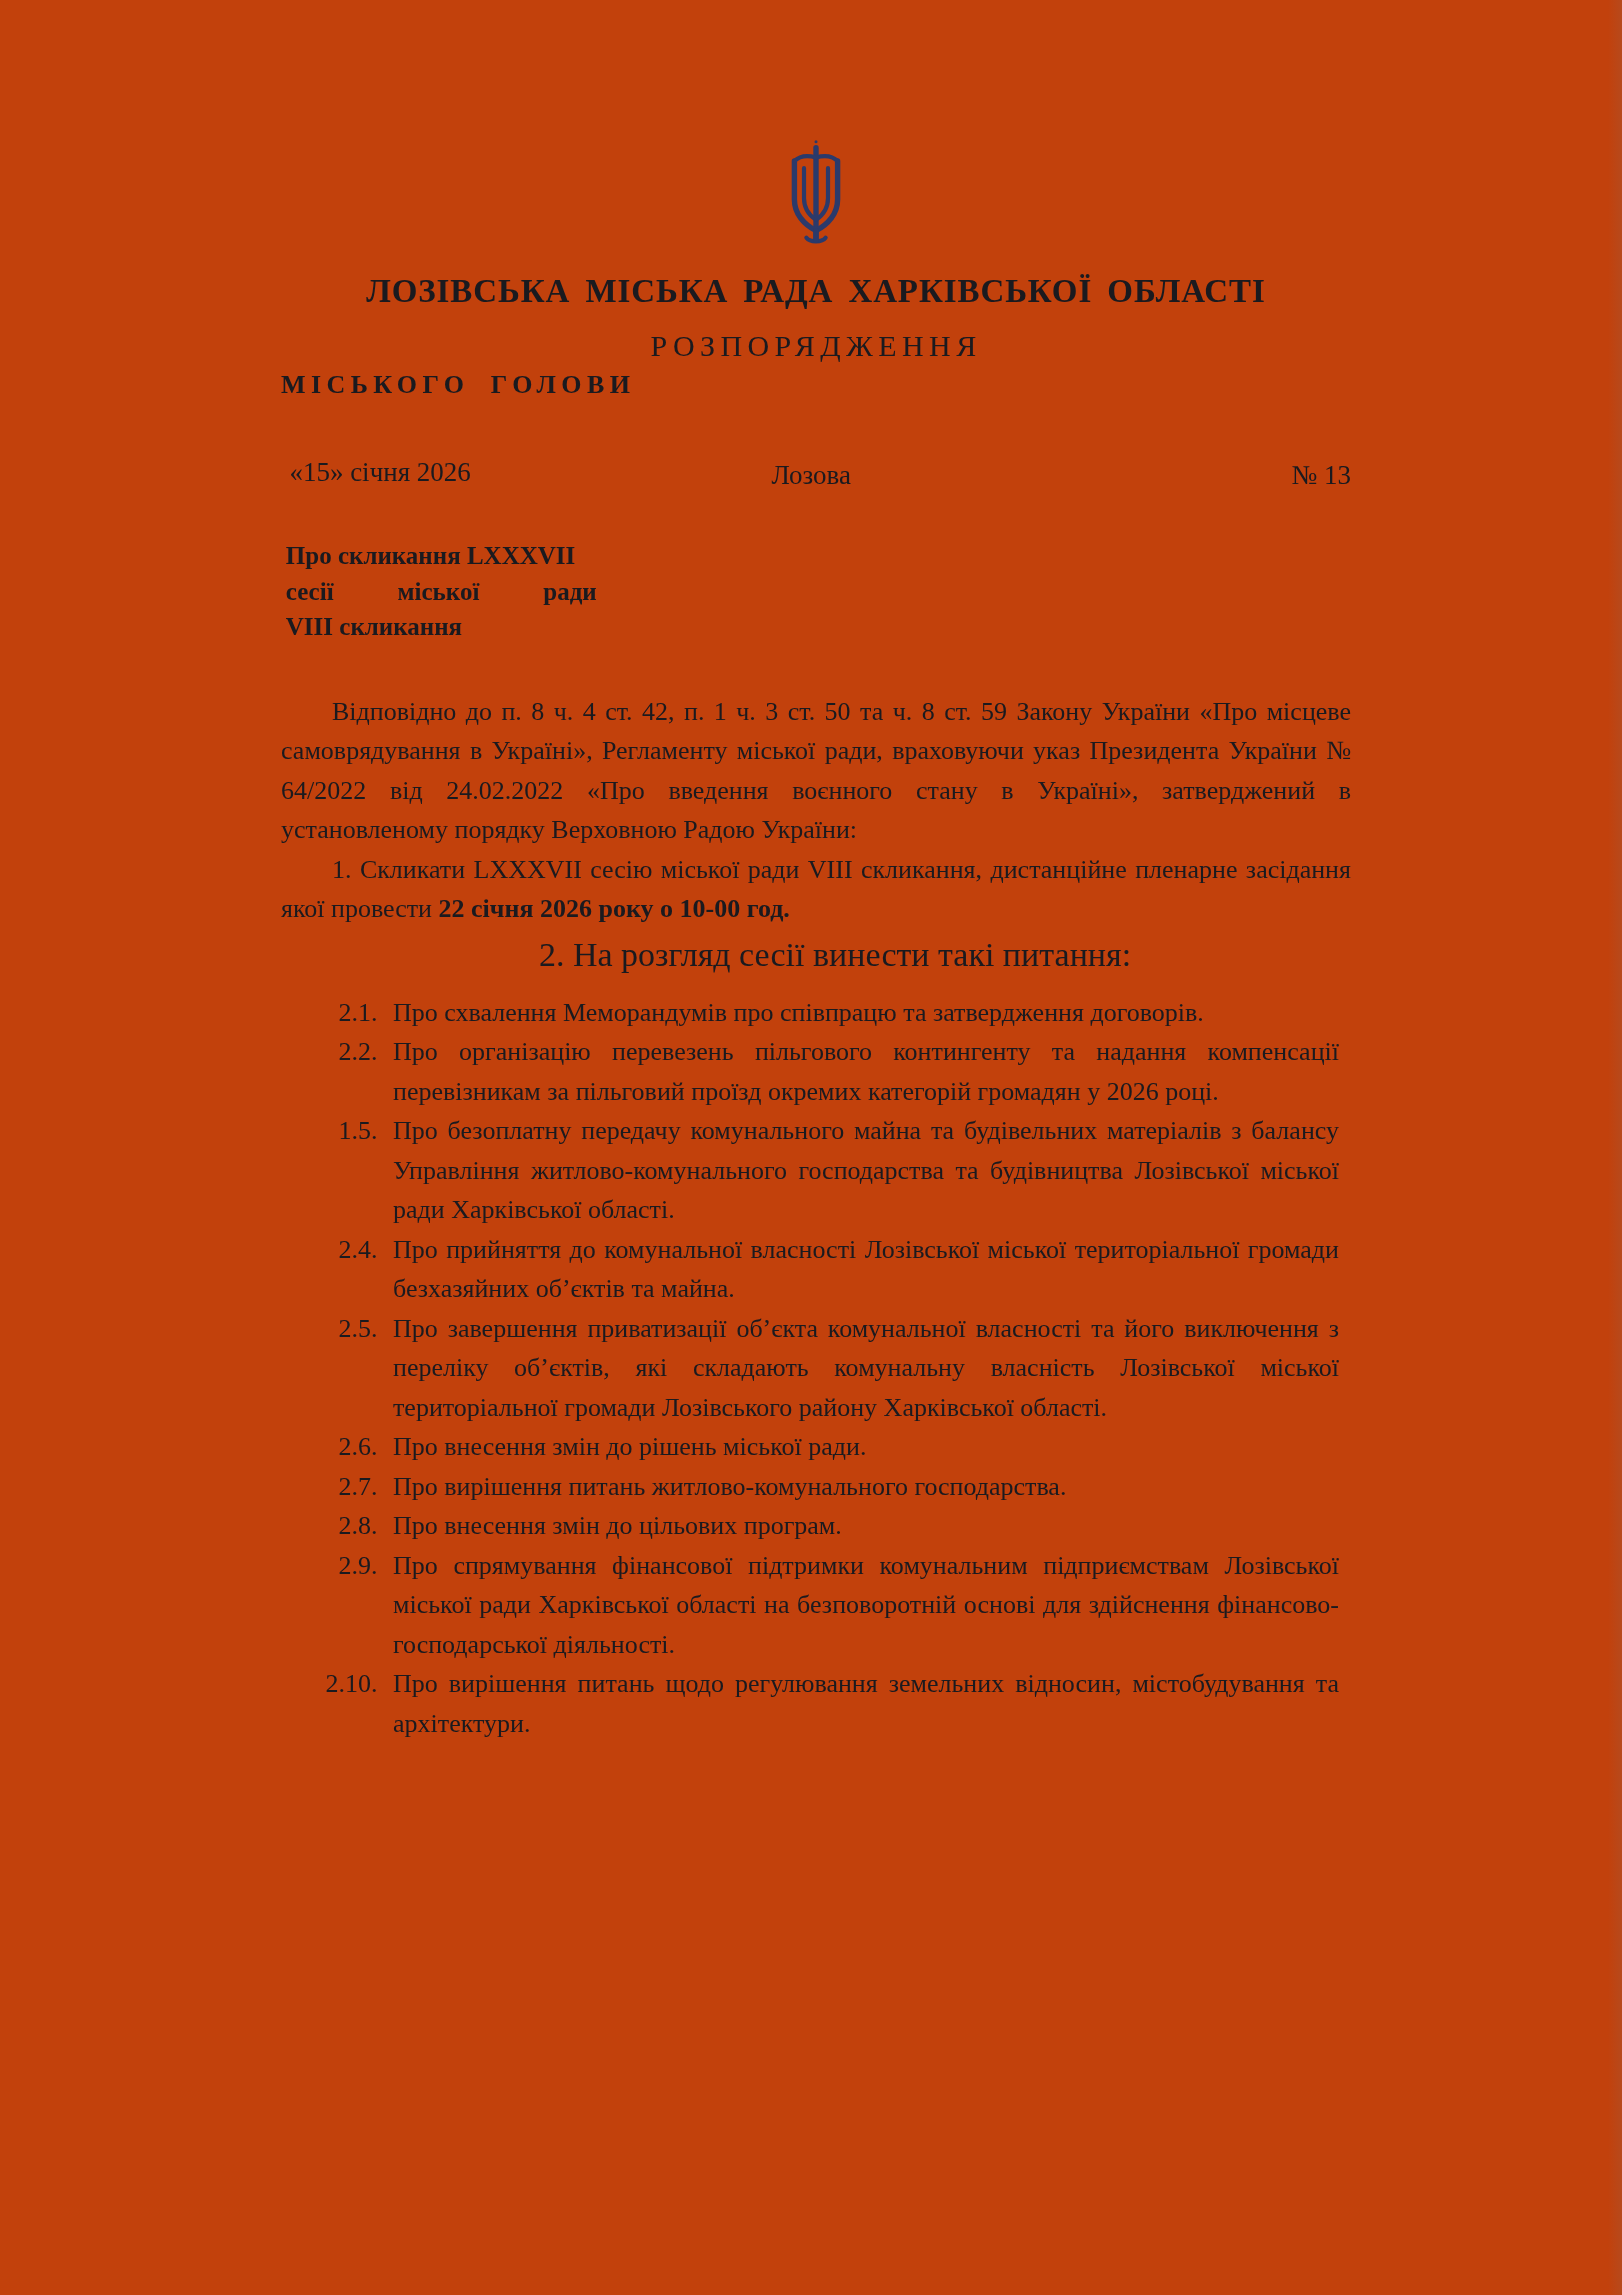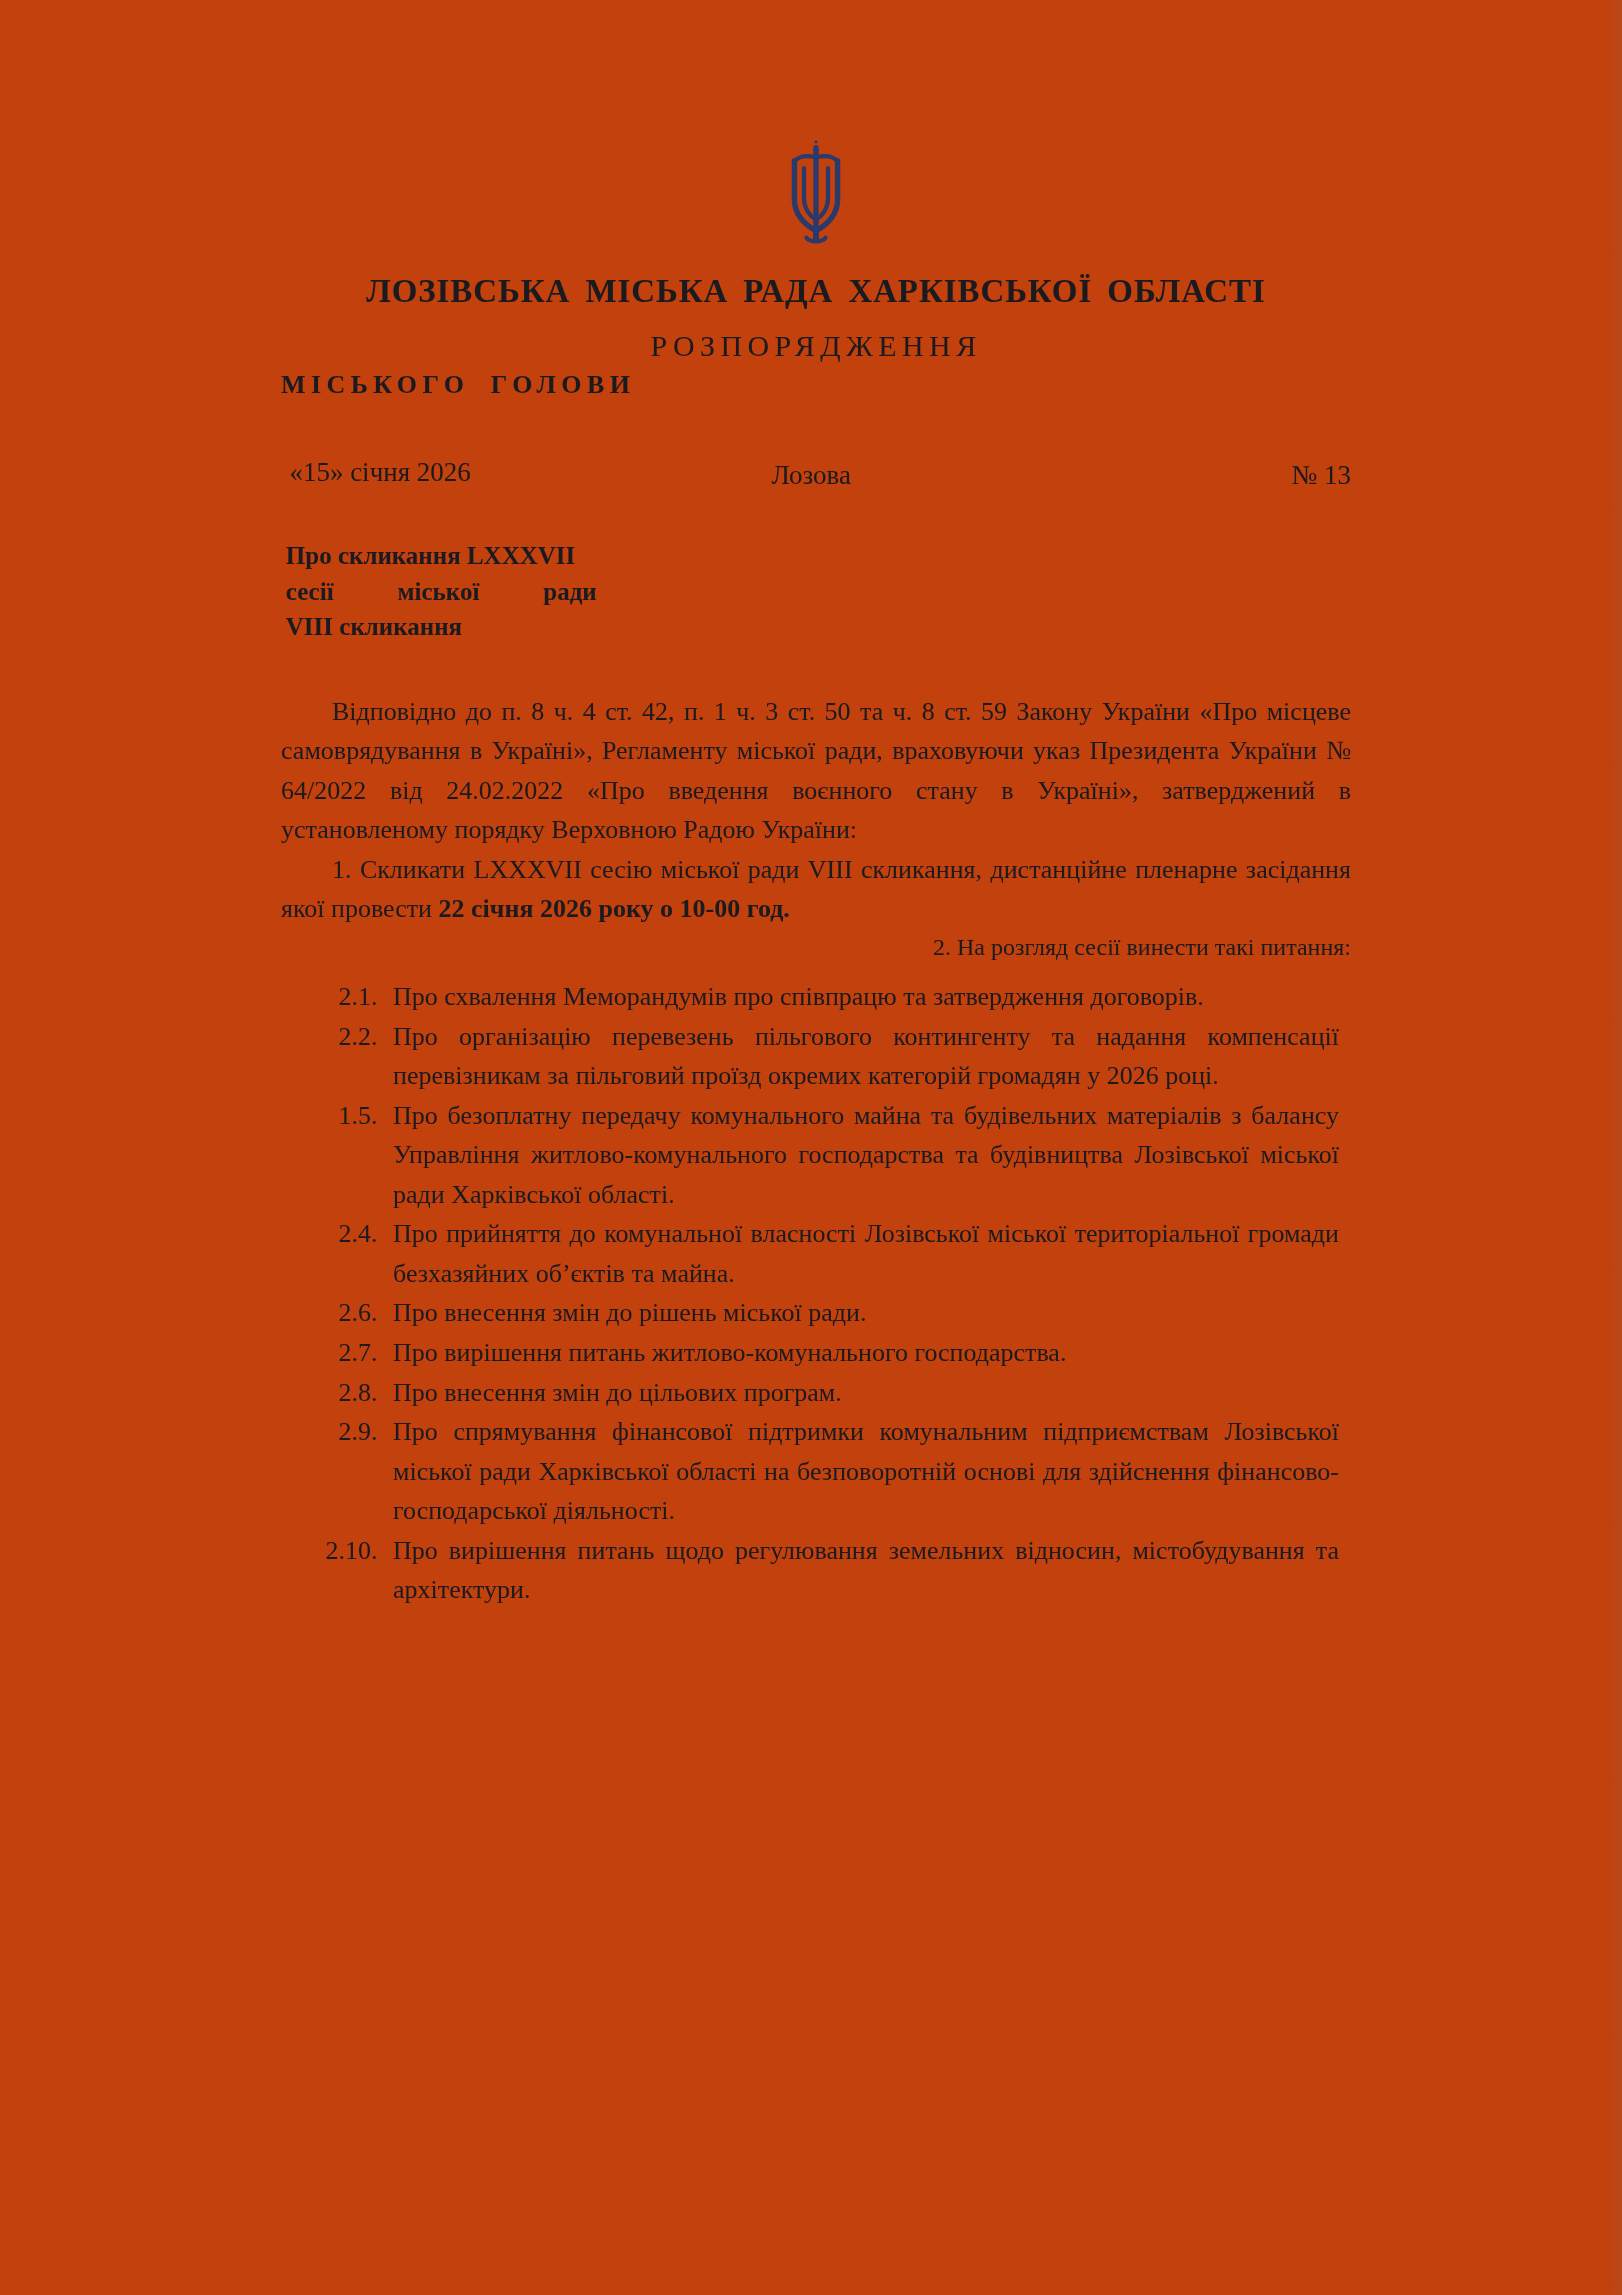--- a/index.html
+++ b/index.html
@@ -130,23 +130,23 @@
     text-justify: inter-word;
     margin: 0;
     hyphens: none;
   }
   .para.indent {
     text-indent: 51px;
   }
   .para b { font-weight: bold; }
 
   .item-line {
-    font-size: 24px;
+    font-size: 34px;
     line-height: 1.52;
-    text-align: right;
+    text-align: center;
     margin: 0;
     text-indent: 38px;
   }
 
   
   .list {
     margin: 12px;
     padding: 0;
     list-style: none;
   }
@@ -241,20 +241,24 @@
       </li>
       <li>
         <span class="num">1.5.</span>
         <span class="txt">Про безоплатну передачу комунального майна та будівельних матеріалів з балансу Управління житлово-комунального господарства та будівництва Лозівської міської ради Харківської області.</span>
       </li>
       <li>
         <span class="num">2.4.</span>
         <span class="txt">Про прийняття до комунальної власності Лозівської міської територіальної громади безхазяйних  об’єктів та майна.</span>
       </li>
       <li>
+        <span class="num">2.5.</span>
+        <span class="txt">Про завершення  приватизації об’єкта комунальної власності та його виключення з переліку об’єктів, які складають комунальну власність Лозівської міської територіальної громади    Лозівського району Харківської області.</span>
+      </li>
+      <li>
         <span class="num">2.6.</span>
         <span class="txt left">Про внесення змін до рішень міської ради.</span>
       </li>
       <li>
         <span class="num">2.7.</span>
         <span class="txt left">Про вирішення питань житлово-комунального господарства.</span>
       </li>
       <li>
         <span class="num">2.8.</span>
         <span class="txt left">Про внесення змін до цільових програм.</span>

